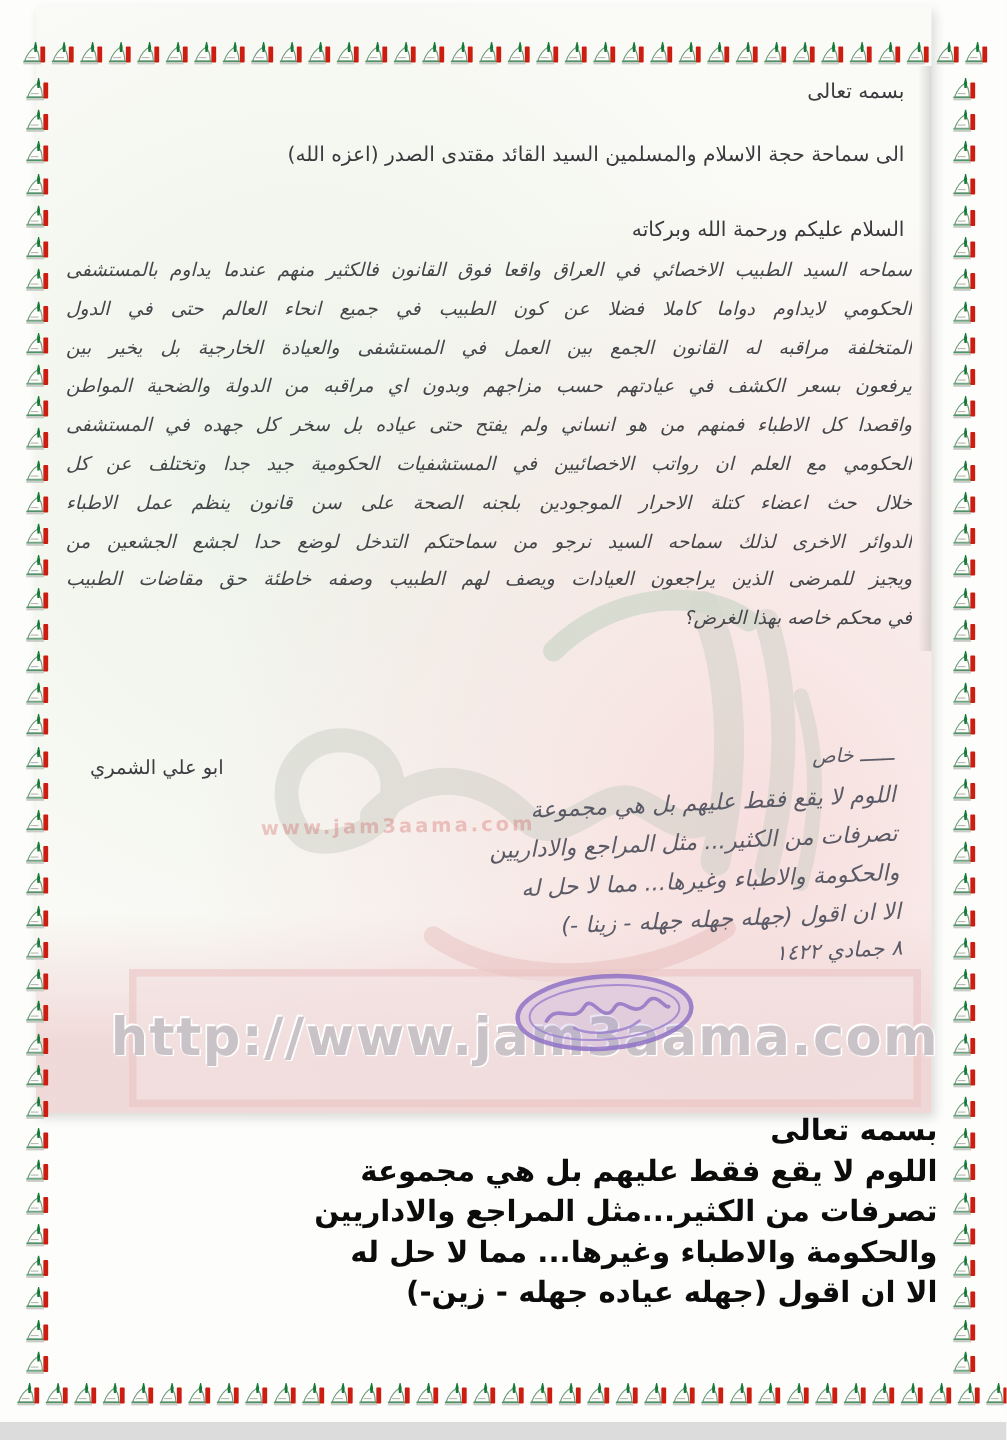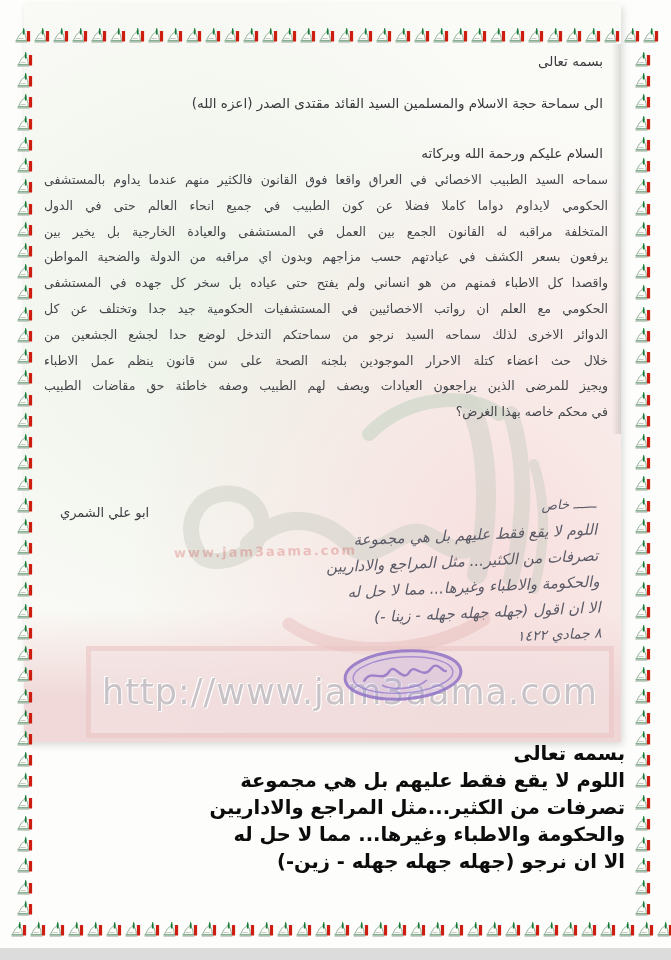--- a/index.html
+++ b/index.html
@@ -28,41 +28,41 @@
     box-shadow:2px 3px 7px rgba(0,0,0,0.14);
     z-index:1;
   }
   .scan-edge{position:absolute;right:0;top:40px;width:9px;height:390px;
     background:linear-gradient(to left, rgba(140,140,140,0.30), rgba(140,140,140,0));}
   .ar{direction:rtl;unicode-bidi:plaintext;}
   .greet{position:absolute;right:18px;color:#3a3a3e;font-size:13.5px;text-align:right;width:560px;}
   #basmala1{top:49px;}
   #salutation{top:91px;}
   #greeting{top:141px;}
-  .body-block{position:absolute;right:13px;left:20px;top:163px;color:#44464a;font-size:12.5px;}
+  .body-block{position:absolute;right:13px;left:20px;top:163px;color:#44464a;font-size:12.5px;font-style:italic;}
   .body-line{height:25.8px;line-height:25.8px;overflow:hidden;text-align:justify;text-align-last:justify;direction:rtl;}
   .body-line:last-child{text-align-last:right;}
   .sig{position:absolute;left:36px;top:501px;font-size:13px;color:#3d3d41;}
   
   .hw{position:absolute;right:22px;top:498px;width:300px;color:#5a5a66;
       transform:rotate(-2.5deg);font-style:italic;font-size:15px;text-align:right;}
   .hw-label{margin-left:42px;margin-bottom:6px;font-size:13px;letter-spacing:1px;}
   .hw-lines div{margin-left:22px;line-height:26px;}
   .hw-date{margin-left:118px;margin-top:4px;font-size:14px;}
   
   .stamp{position:absolute;left:318px;top:644px;width:122px;height:54px;transform:rotate(-4deg);opacity:.85;}
   
   .url-box{
     position:absolute;left:62px;top:642px;width:518px;height:82px;
     background:rgba(243,225,225,0.55);
     border:5px solid rgba(225,160,160,0.28);
     display:flex;align-items:center;justify-content:center;
   }
   .url-text{
-    font-size:35px;font-weight:normal;letter-spacing:1px;color:#c9c3c7;
+    font-size:35px;font-weight:bold;letter-spacing:1px;color:#c9c3c7;
     text-shadow:0 0 2px #ffffff,1px 1px 0 #ffffff,-1px -1px 0 #ffffff;
     white-space:nowrap;
   }
   
   .center-wm{position:absolute;left:115px;top:370px;width:450px;height:300px;pointer-events:none;}
   .mini-url{position:absolute;left:150px;top:540px;font-size:13px;font-weight:bold;
     color:rgba(204,70,70,0.28);letter-spacing:2px;transform:rotate(-1deg);}
   
   .transcript{position:absolute;right:46px;top:740px;width:420px;text-align:right;
     color:#0c0c0c;font-weight:bold;font-size:19.5px;line-height:27px;}
@@ -1309,22 +1309,22 @@
   <div id="salutation" class="greet ar">الى سماحة حجة الاسلام والمسلمين السيد القائد مقتدى الصدر (اعزه الله)</div>
   <div id="greeting" class="greet ar">السلام عليكم ورحمة الله وبركاته</div>
 
   <div class="body-block">
       <div class="body-line">سماحه السيد الطبيب الاخصائي في العراق واقعا فوق القانون فالكثير منهم عندما يداوم بالمستشفى</div>
       <div class="body-line">الحكومي لايداوم دواما كاملا فضلا عن كون الطبيب في جميع انحاء العالم حتى في الدول</div>
       <div class="body-line">المتخلفة مراقبه له القانون الجمع بين العمل في المستشفى والعيادة الخارجية بل يخير بين</div>
       <div class="body-line">يرفعون بسعر الكشف في عيادتهم حسب مزاجهم وبدون اي مراقبه من الدولة والضحية المواطن</div>
       <div class="body-line">واقصدا كل الاطباء فمنهم من هو انساني ولم يفتح حتى عياده بل سخر كل جهده في المستشفى</div>
       <div class="body-line">الحكومي مع العلم ان رواتب الاخصائيين في المستشفيات الحكومية جيد جدا وتختلف عن كل</div>
+      <div class="body-line">خلال حث اعضاء كتلة الاحرار الموجودين بلجنه الصحة على سن قانون ينظم عمل الاطباء</div>
       <div class="body-line">الدوائر الاخرى لذلك سماحه السيد نرجو من سماحتكم التدخل لوضع حدا لجشع الجشعين من</div>
-      <div class="body-line">خلال حث اعضاء كتلة الاحرار الموجودين بلجنه الصحة على سن قانون ينظم عمل الاطباء</div>
       <div class="body-line">ويجيز للمرضى الذين يراجعون العيادات ويصف لهم الطبيب وصفه خاطئة حق مقاضات الطبيب</div>
       <div class="body-line">في محكم خاصه بهذا الغرض؟</div>
     </div>
 
   <div class="sig ar">ابو علي الشمري</div>
 
   <div class="hw">
     <div class="hw-label">ــــــ خاص</div>
     <div class="hw-lines">
         <div>اللوم لا يقع فقط عليهم بل هي مجموعة</div>
@@ -1346,15 +1346,15 @@
     <path d="M40,36 C50,42 74,42 84,34" fill="none" stroke="#9b80cf" stroke-width="1.8" stroke-linecap="round"></path>
   </svg>
 </div>
 
 <div class="transcript">
   <div>بسمه تعالى</div>
   <div>
       <div>اللوم لا يقع فقط عليهم بل هي مجموعة</div>
       <div>تصرفات من الكثير...مثل المراجع والاداريين</div>
       <div>والحكومة والاطباء وغيرها... مما لا حل له</div>
-      <div>الا ان نرجو (جهله جهله جهله - زين-)</div>
+      <div>الا ان اقول (جهله عياده جهله - زين-)</div>
     </div>
 </div>
 
 </body></html>

